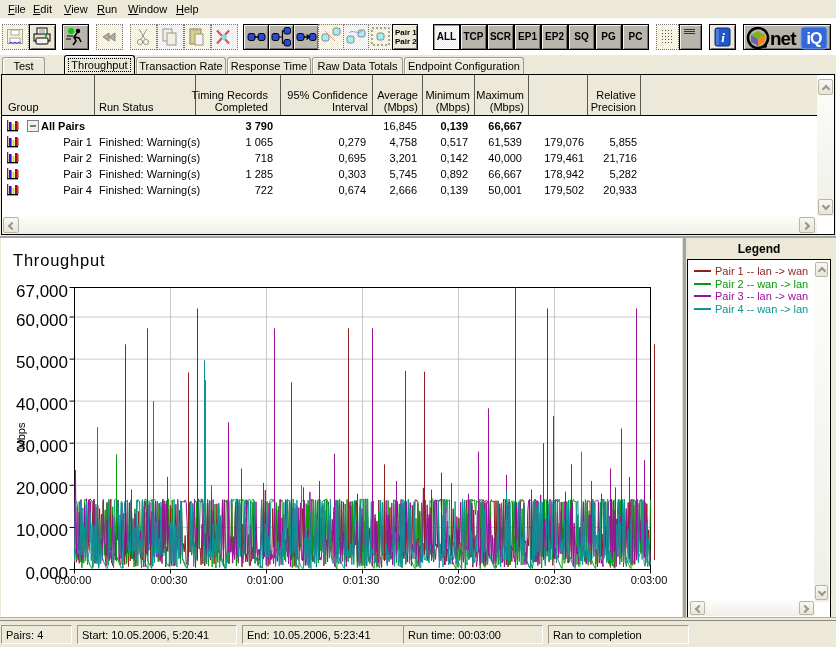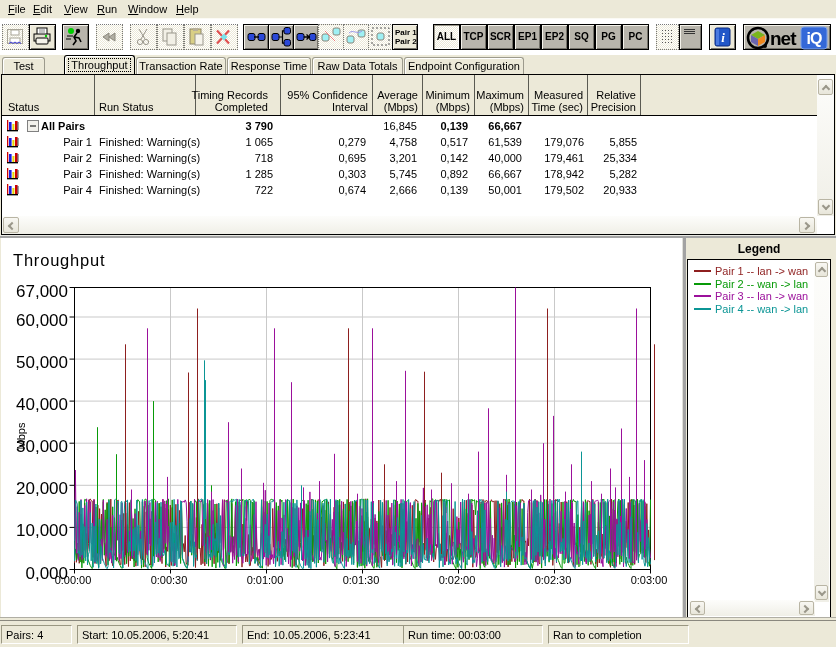--- a/index.html
+++ b/index.html
@@ -218,28 +218,27 @@
     <div class="hdr">
       <div class="hsep" style="left:92px"></div>
       <div class="hsep" style="left:193px"></div>
       <div class="hsep" style="left:278px"></div>
       <div class="hsep" style="left:370px"></div>
       <div class="hsep" style="left:420px"></div>
       <div class="hsep" style="left:472px"></div>
       <div class="hsep" style="left:526px"></div>
       <div class="hsep" style="left:585px"></div>
       <div class="hsep" style="left:638px"></div>
-      <div class="hcell" style="left:6px">Status</div>
+      <div class="hcell" style="left:6px">Group</div>
       <div class="hcell" style="left:97px">Run Status</div>
       <div class="hcell r" style="right:549px;width:120px">Timing Records<br>Completed</div>
       <div class="hcell r" style="right:449px;width:120px">95% Confidence<br>Interval</div>
       <div class="hcell r" style="right:399px;width:120px">Average<br>(Mbps)</div>
       <div class="hcell r" style="right:347px;width:120px">Minimum<br>(Mbps)</div>
       <div class="hcell r" style="right:293px;width:120px">Maximum<br>(Mbps)</div>
-      <div class="hcell r" style="right:234px;width:120px">Measured<br>Time (sec)</div>
       <div class="hcell r" style="right:181px;width:120px">Relative<br>Precision</div>
     </div>
     <div class="row" style="top:43px">
       <svg width="14" height="14" class="abs" style="left:4px;top:1px">
         <rect x="1" y="1" width="1.3" height="10" fill="#c00"></rect>
         <rect x="3" y="3" width="2.6" height="8" fill="#1a1ae0"></rect>
         <rect x="6.4" y="5" width="2" height="6" fill="#e8d800"></rect>
         <rect x="9" y="2" width="2.6" height="9" fill="#c00"></rect>
         <path d="M1 12 h11 M12 11 v-8" stroke="#444"></path>
         <line x1="1" y1="11.5" x2="12" y2="11.5" stroke="#000"></line>
@@ -283,21 +282,21 @@
         <line x1="1" y1="11.5" x2="12" y2="11.5" stroke="#000"></line>
       </svg>
       <div class="abs r" style="left:30px;top:2px;width:60px">Pair 2</div>
       <div class="abs" style="left:97px;top:2px">Finished: Warning(s)</div>
       <div class="num" style="left:191px;width:80px">718</div>
       <div class="num" style="left:284px;width:80px">0,695</div>
       <div class="num" style="left:335px;width:80px">3,201</div>
       <div class="num" style="left:386px;width:80px">0,142</div>
       <div class="num" style="left:440px;width:80px">40,000</div>
       <div class="num" style="left:502px;width:80px">179,461</div>
-      <div class="num" style="left:555px;width:80px">25,334</div>
+      <div class="num" style="left:555px;width:80px">21,716</div>
     </div>
     <div class="row" style="top:91px">
       <svg width="14" height="14" class="abs" style="left:4px;top:1px">
         <rect x="1" y="1" width="1.3" height="10" fill="#c00"></rect>
         <rect x="3" y="3" width="2.6" height="8" fill="#1a1ae0"></rect>
         <rect x="6.4" y="5" width="2" height="6" fill="#e8d800"></rect>
         <rect x="9" y="2" width="2.6" height="9" fill="#c00"></rect>
         <path d="M1 12 h11 M12 11 v-8" stroke="#444"></path>
         <line x1="1" y1="11.5" x2="12" y2="11.5" stroke="#000"></line>
       </svg>

